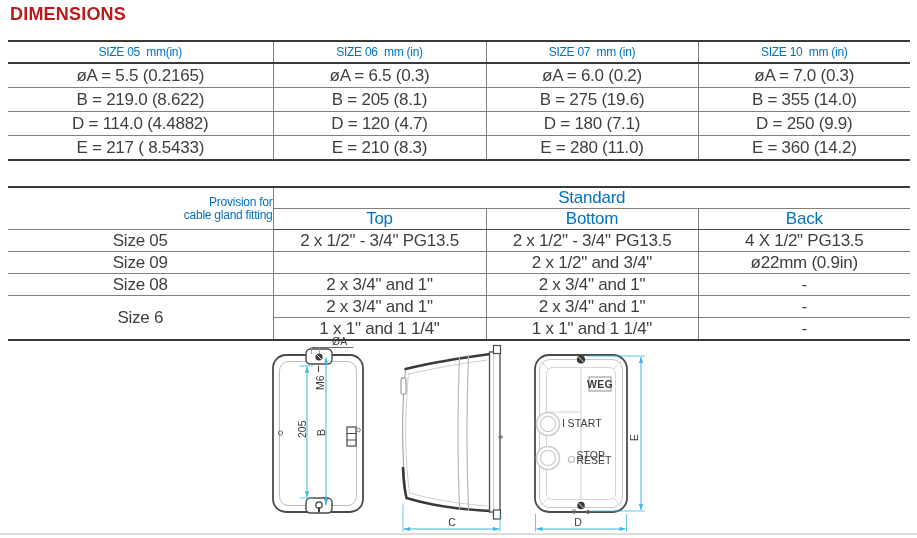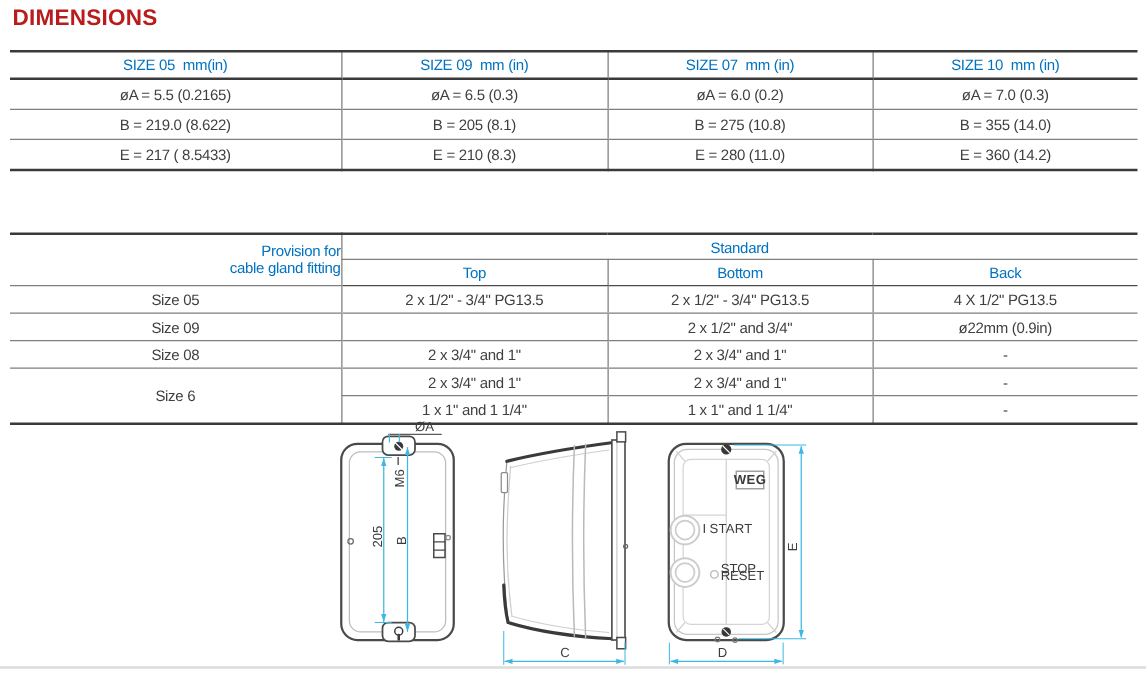--- a/index.html
+++ b/index.html
@@ -1,21 +1,21 @@
 <!DOCTYPE html>
 <html><head>
 <meta charset="utf-8">
 <style>
   html,body{margin:0;padding:0;background:#ffffff;}
   #page{position:relative;width:917px;height:538px;background:#fff;overflow:hidden;
         font-family:"Liberation Sans", sans-serif;color:#3f3f3f;}
   #title{position:absolute;left:10px;top:4px;font-size:18px;font-weight:bold;
          color:#b91c1c;letter-spacing:.2px;}
   table{border-collapse:collapse;table-layout:fixed;position:absolute;left:8px;width:902px;}
-  td,th{text-align:center;vertical-align:middle;font-size:12px;letter-spacing:-.25px;
+  td,th{text-align:center;vertical-align:middle;font-size:17px;letter-spacing:-.25px;
         color:#3f3f3f;font-weight:normal;padding:0;overflow:hidden;}
   .blue{color:#0072c0;font-weight:normal;}
   
   #t1{top:40px;border-top:2px solid #3a3a3a;border-bottom:2px solid #3a3a3a;}
   #t1 th{height:20px;font-size:12px;white-space:pre;border-bottom:2px solid #3a3a3a;}
   #t1 td{height:23px;border-bottom:1px solid #7f7f7f;}
   #t1 tr:last-child td{border-bottom:none;}
   #t1 td + td, #t1 th + th{border-left:1px solid #7f7f7f;}
   
   #t2{top:186px;border-top:2px solid #3a3a3a;border-bottom:2px solid #3a3a3a;}
@@ -39,37 +39,43 @@
   <table id="t1">
     <colgroup>
         <col style="width:265px">
         <col style="width:213px">
         <col style="width:212px">
         <col style="width:212px">
       </colgroup>
     <thead>
       <tr>
         <th class="blue">SIZE 05  mm(in)</th>
-        <th class="blue">SIZE 09  mm (in)</th>
+        <th class="blue">SIZE 06  mm (in)</th>
         <th class="blue">SIZE 07  mm (in)</th>
         <th class="blue">SIZE 10  mm (in)</th>
       </tr>
     </thead>
     <tbody>
       <tr>
         <td>øA = 5.5 (0.2165)</td>
         <td>øA = 6.5 (0.3)</td>
         <td>øA = 6.0 (0.2)</td>
         <td>øA = 7.0 (0.3)</td>
       </tr>
       <tr>
         <td>B = 219.0 (8.622)</td>
         <td>B = 205 (8.1)</td>
-        <td>B = 275 (10.8)</td>
+        <td>B = 275 (19.6)</td>
         <td>B = 355 (14.0)</td>
+      </tr>
+      <tr>
+        <td>D = 114.0 (4.4882)</td>
+        <td>D = 120 (4.7)</td>
+        <td>D = 180 (7.1)</td>
+        <td>D = 250 (9.9)</td>
       </tr>
       <tr>
         <td>E = 217 ( 8.5433)</td>
         <td>E = 210 (8.3)</td>
         <td>E = 280 (11.0)</td>
         <td>E = 360 (14.2)</td>
       </tr>
     </tbody>
   </table>
 

